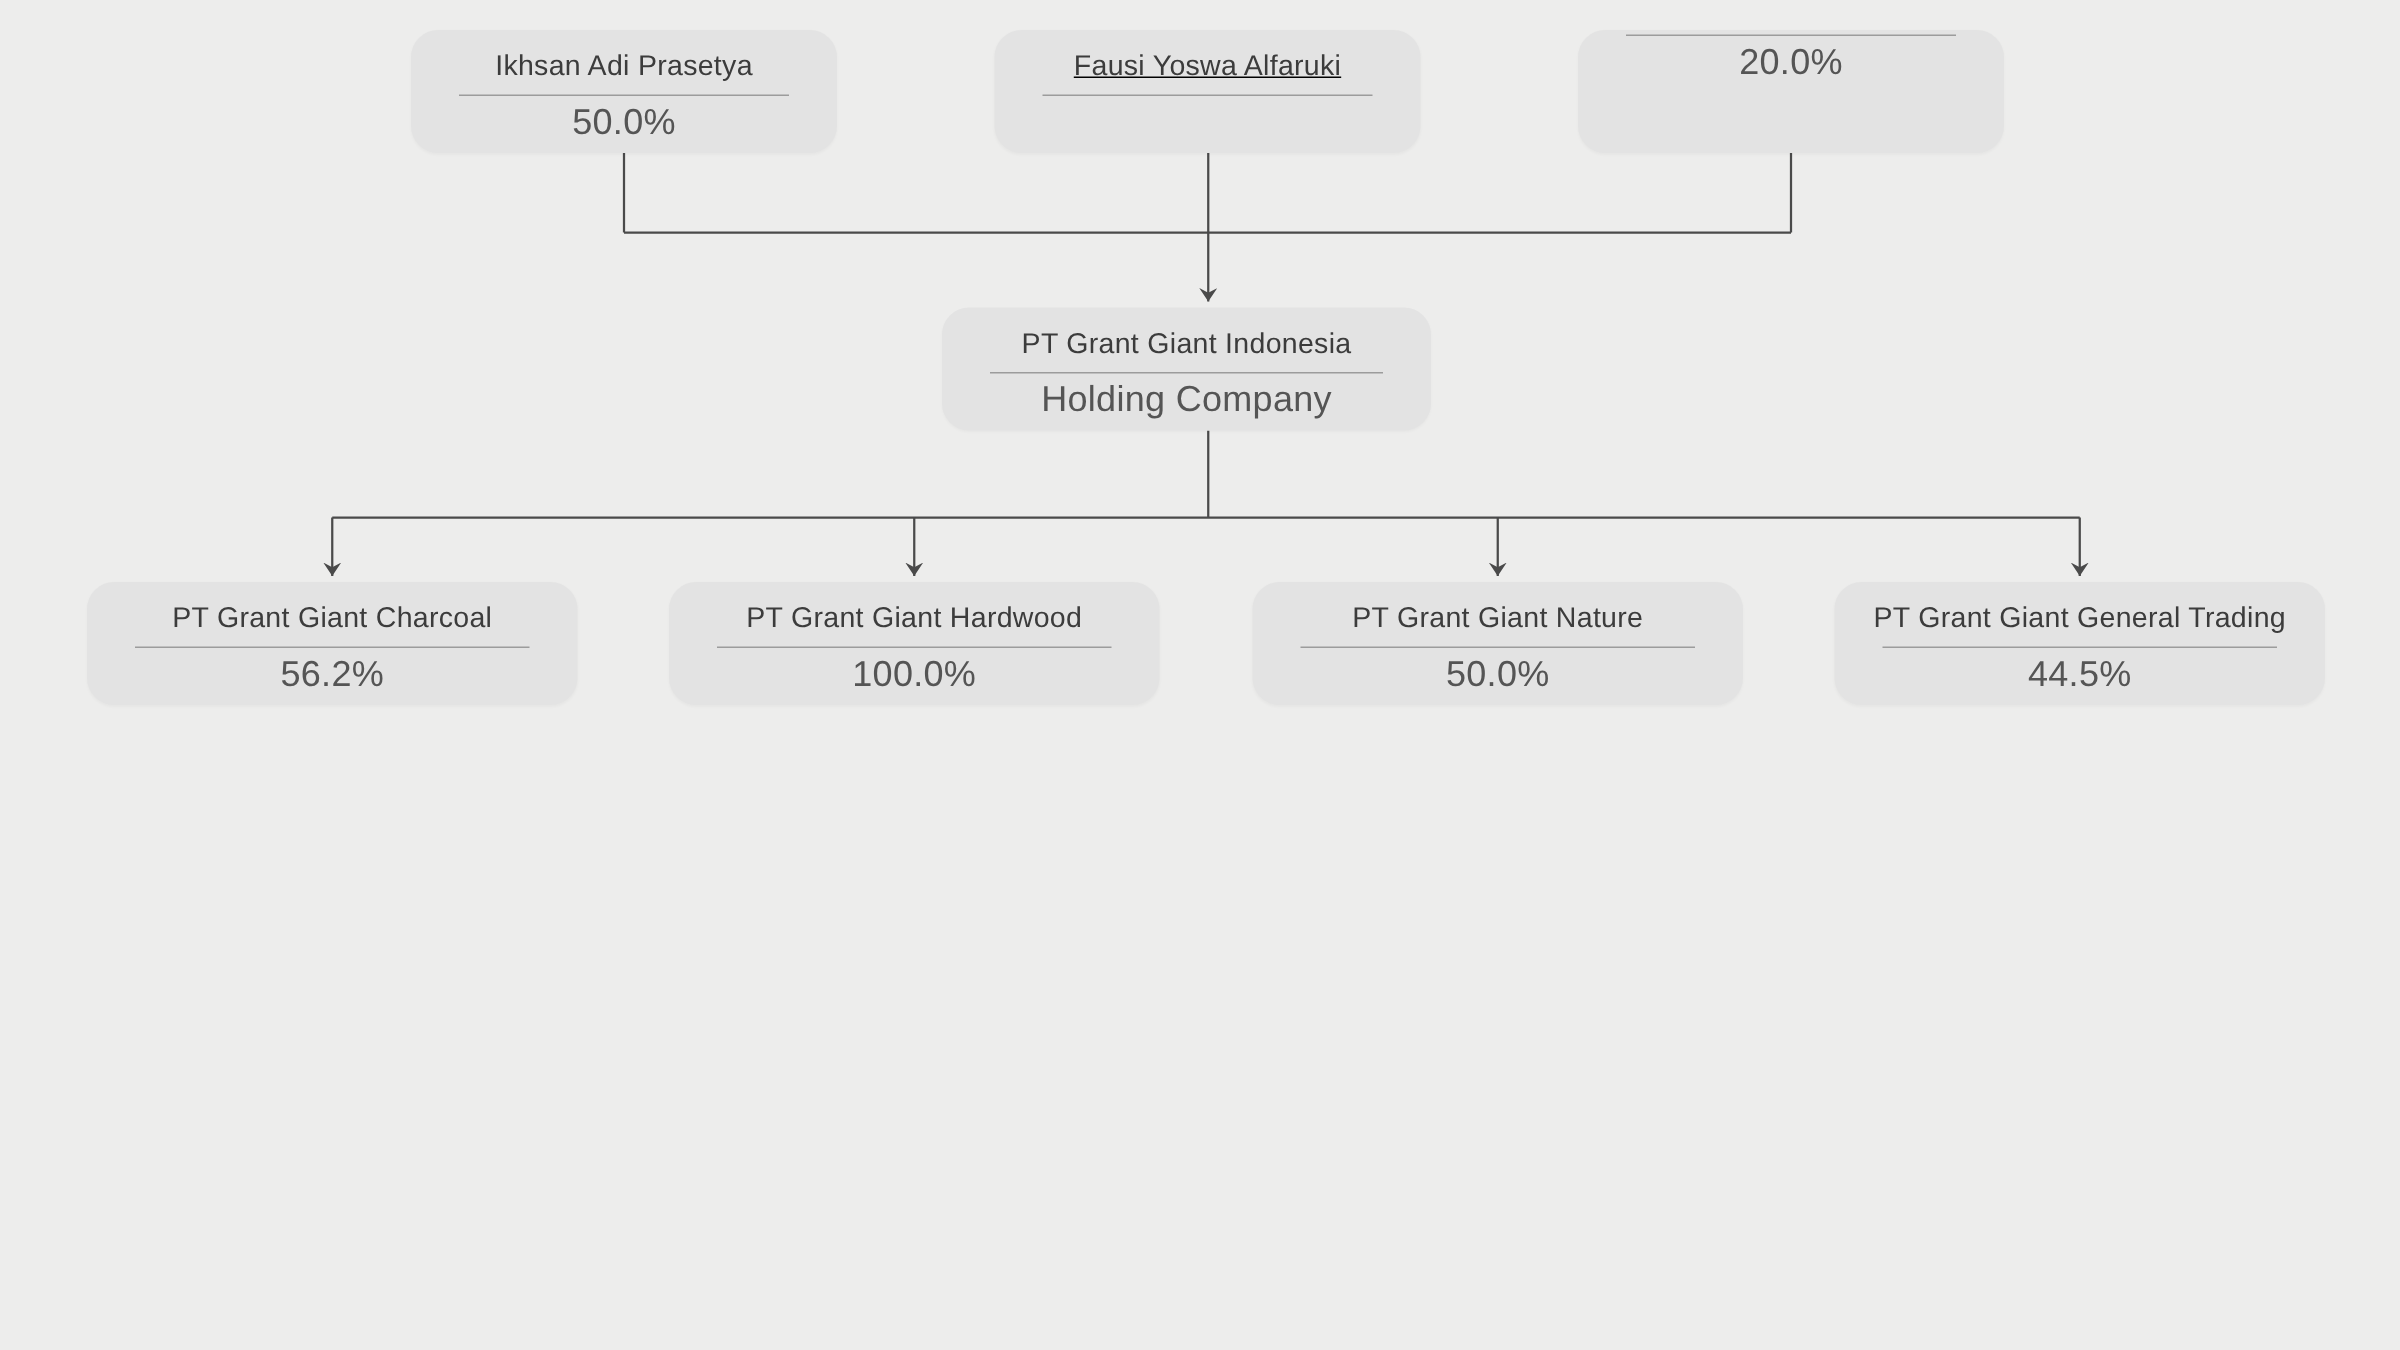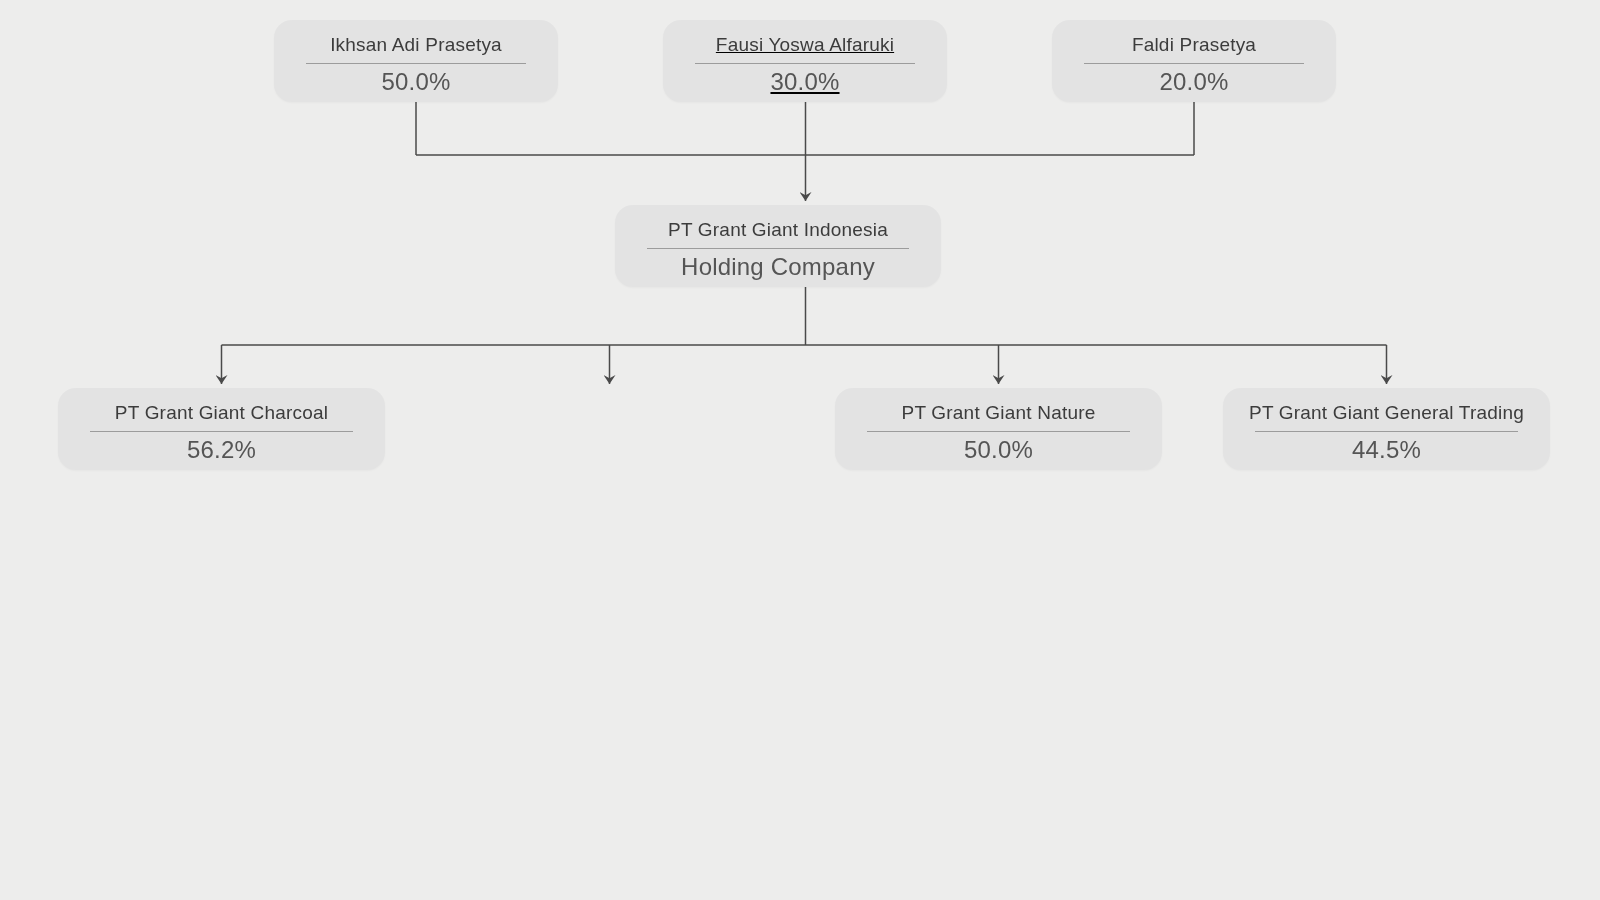--- a/index.html
+++ b/index.html
@@ -55,21 +55,21 @@
     color: #555555;
     letter-spacing: 0.2px;
     white-space: nowrap;
   }
   
   .sh   { width: 284px; height: 82px; top: 20px; }
   #sh-0 { left: 254px; }
   #sh-1 { left: 643px; text-decoration: underline; }
   #sh-2 { left: 1032px; }
   
-  #holding { width: 326px; height: 82px; left: 595px; top: 205px; }
+  #holding { width: 326px; height: 82px; left: 608px; top: 205px; }
   
   .sub   { width: 327px; height: 82px; top: 388px; }
   #sub-0 { left: 38px; }
   #sub-1 { left: 426px; }
   #sub-2 { left: 815px; }
   #sub-3 { left: 1203px; }
   .edge {
     stroke: #4a4a4a;
     stroke-width: 1.5;
     fill: none;
@@ -102,41 +102,44 @@
 
   <div class="node sh" id="sh-0">
     <div class="title">Ikhsan Adi Prasetya</div>
     <div class="divider"></div>
     <div class="value">50.0%</div>
   </div>
 
   <div class="node sh" id="sh-1">
     <div class="title">Fausi Yoswa Alfaruki</div>
     <div class="divider"></div>
-    <div class="value">30.0%</div>
   </div>
 
   <div class="node sh" id="sh-2">
-    <div class="title">Faldi Prasetya</div>
     <div class="divider"></div>
     <div class="value">20.0%</div>
   </div>
 
   <div class="node" id="holding">
     <div class="title">PT Grant Giant Indonesia</div>
     <div class="divider"></div>
     <div class="value">Holding Company</div>
   </div>
 
   <div class="node sub" id="sub-0">
     <div class="title">PT Grant Giant Charcoal</div>
     <div class="divider"></div>
     <div class="value">56.2%</div>
   </div>
 
+  <div class="node sub" id="sub-1">
+    <div class="title">PT Grant Giant Hardwood</div>
+    <div class="divider"></div>
+    <div class="value">100.0%</div>
+  </div>
 
   <div class="node sub" id="sub-2">
     <div class="title">PT Grant Giant Nature</div>
     <div class="divider"></div>
     <div class="value">50.0%</div>
   </div>
 
   <div class="node sub" id="sub-3">
     <div class="title">PT Grant Giant General Trading</div>
     <div class="divider"></div>

